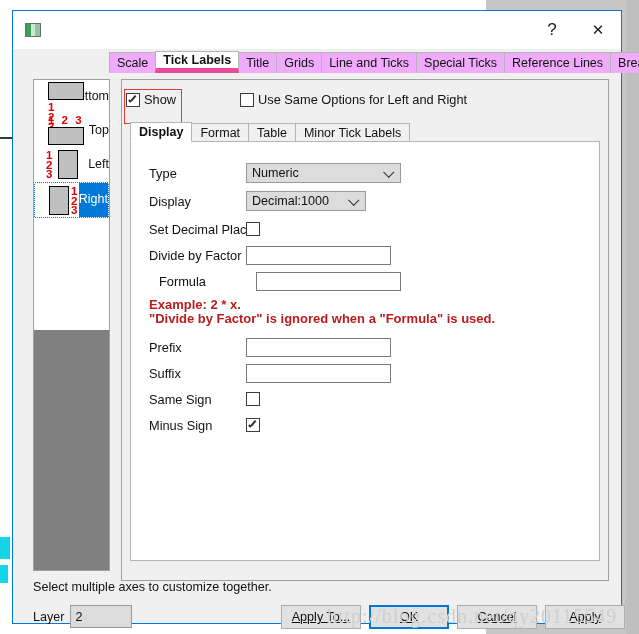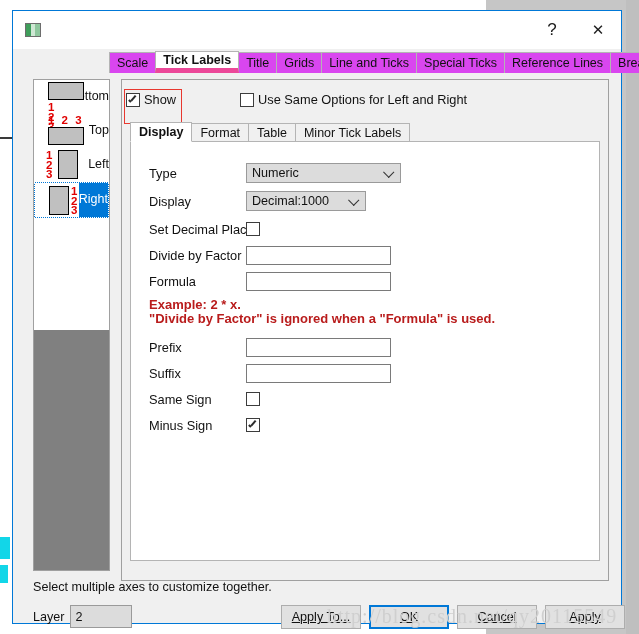--- a/index.html
+++ b/index.html
@@ -86,21 +86,21 @@
 
   
   .tabstrip {
     position: absolute; left: 96px; top: 40px; width: 500px; height: 22px;
     display: flex; align-items: flex-end;
   }
   .tab {
     height: 21px; padding: 0 7px;
     display: flex; align-items: center;
     font-size: 12.5px; color: #111;
-    background: #d946ef;
+    background: #f0abfc;
     border: 1px solid #b4b4b4;
     border-bottom: none;
     margin-right: -1px;
     box-sizing: border-box;
     white-space: nowrap;
   }
   .tab.active {
     background: #ffffff;
     font-weight: bold;
     height: 22px;
@@ -401,21 +401,21 @@
         <div class="frow" style="top:76px; width:100%;">
           <span class="flabel">Set Decimal Places</span>
           <div class="cb"></div>
         </div>
 
         <div class="frow" style="top:102px; width:100%;">
           <span class="flabel">Divide by Factor</span>
           <div class="textbox" style="width:145px;"></div>
         </div>
 
-        <div class="frow" style="top:128px; width:100%;">
+        <div class="frow" style="top:128px; width:100%;padding-left:10px;">
           <span class="flabel">Formula</span>
           <div class="textbox" style="width:145px;"></div>
         </div>
 
         <div class="example" style="top:156px;">Example: 2 * x.</div>
         <div class="example" style="top:170px;">"Divide by Factor" is ignored when a "Formula" is used.</div>
 
         <div class="frow" style="top:194px; width:100%;">
           <span class="flabel">Prefix</span>
           <div class="textbox" style="width:145px;"></div>

